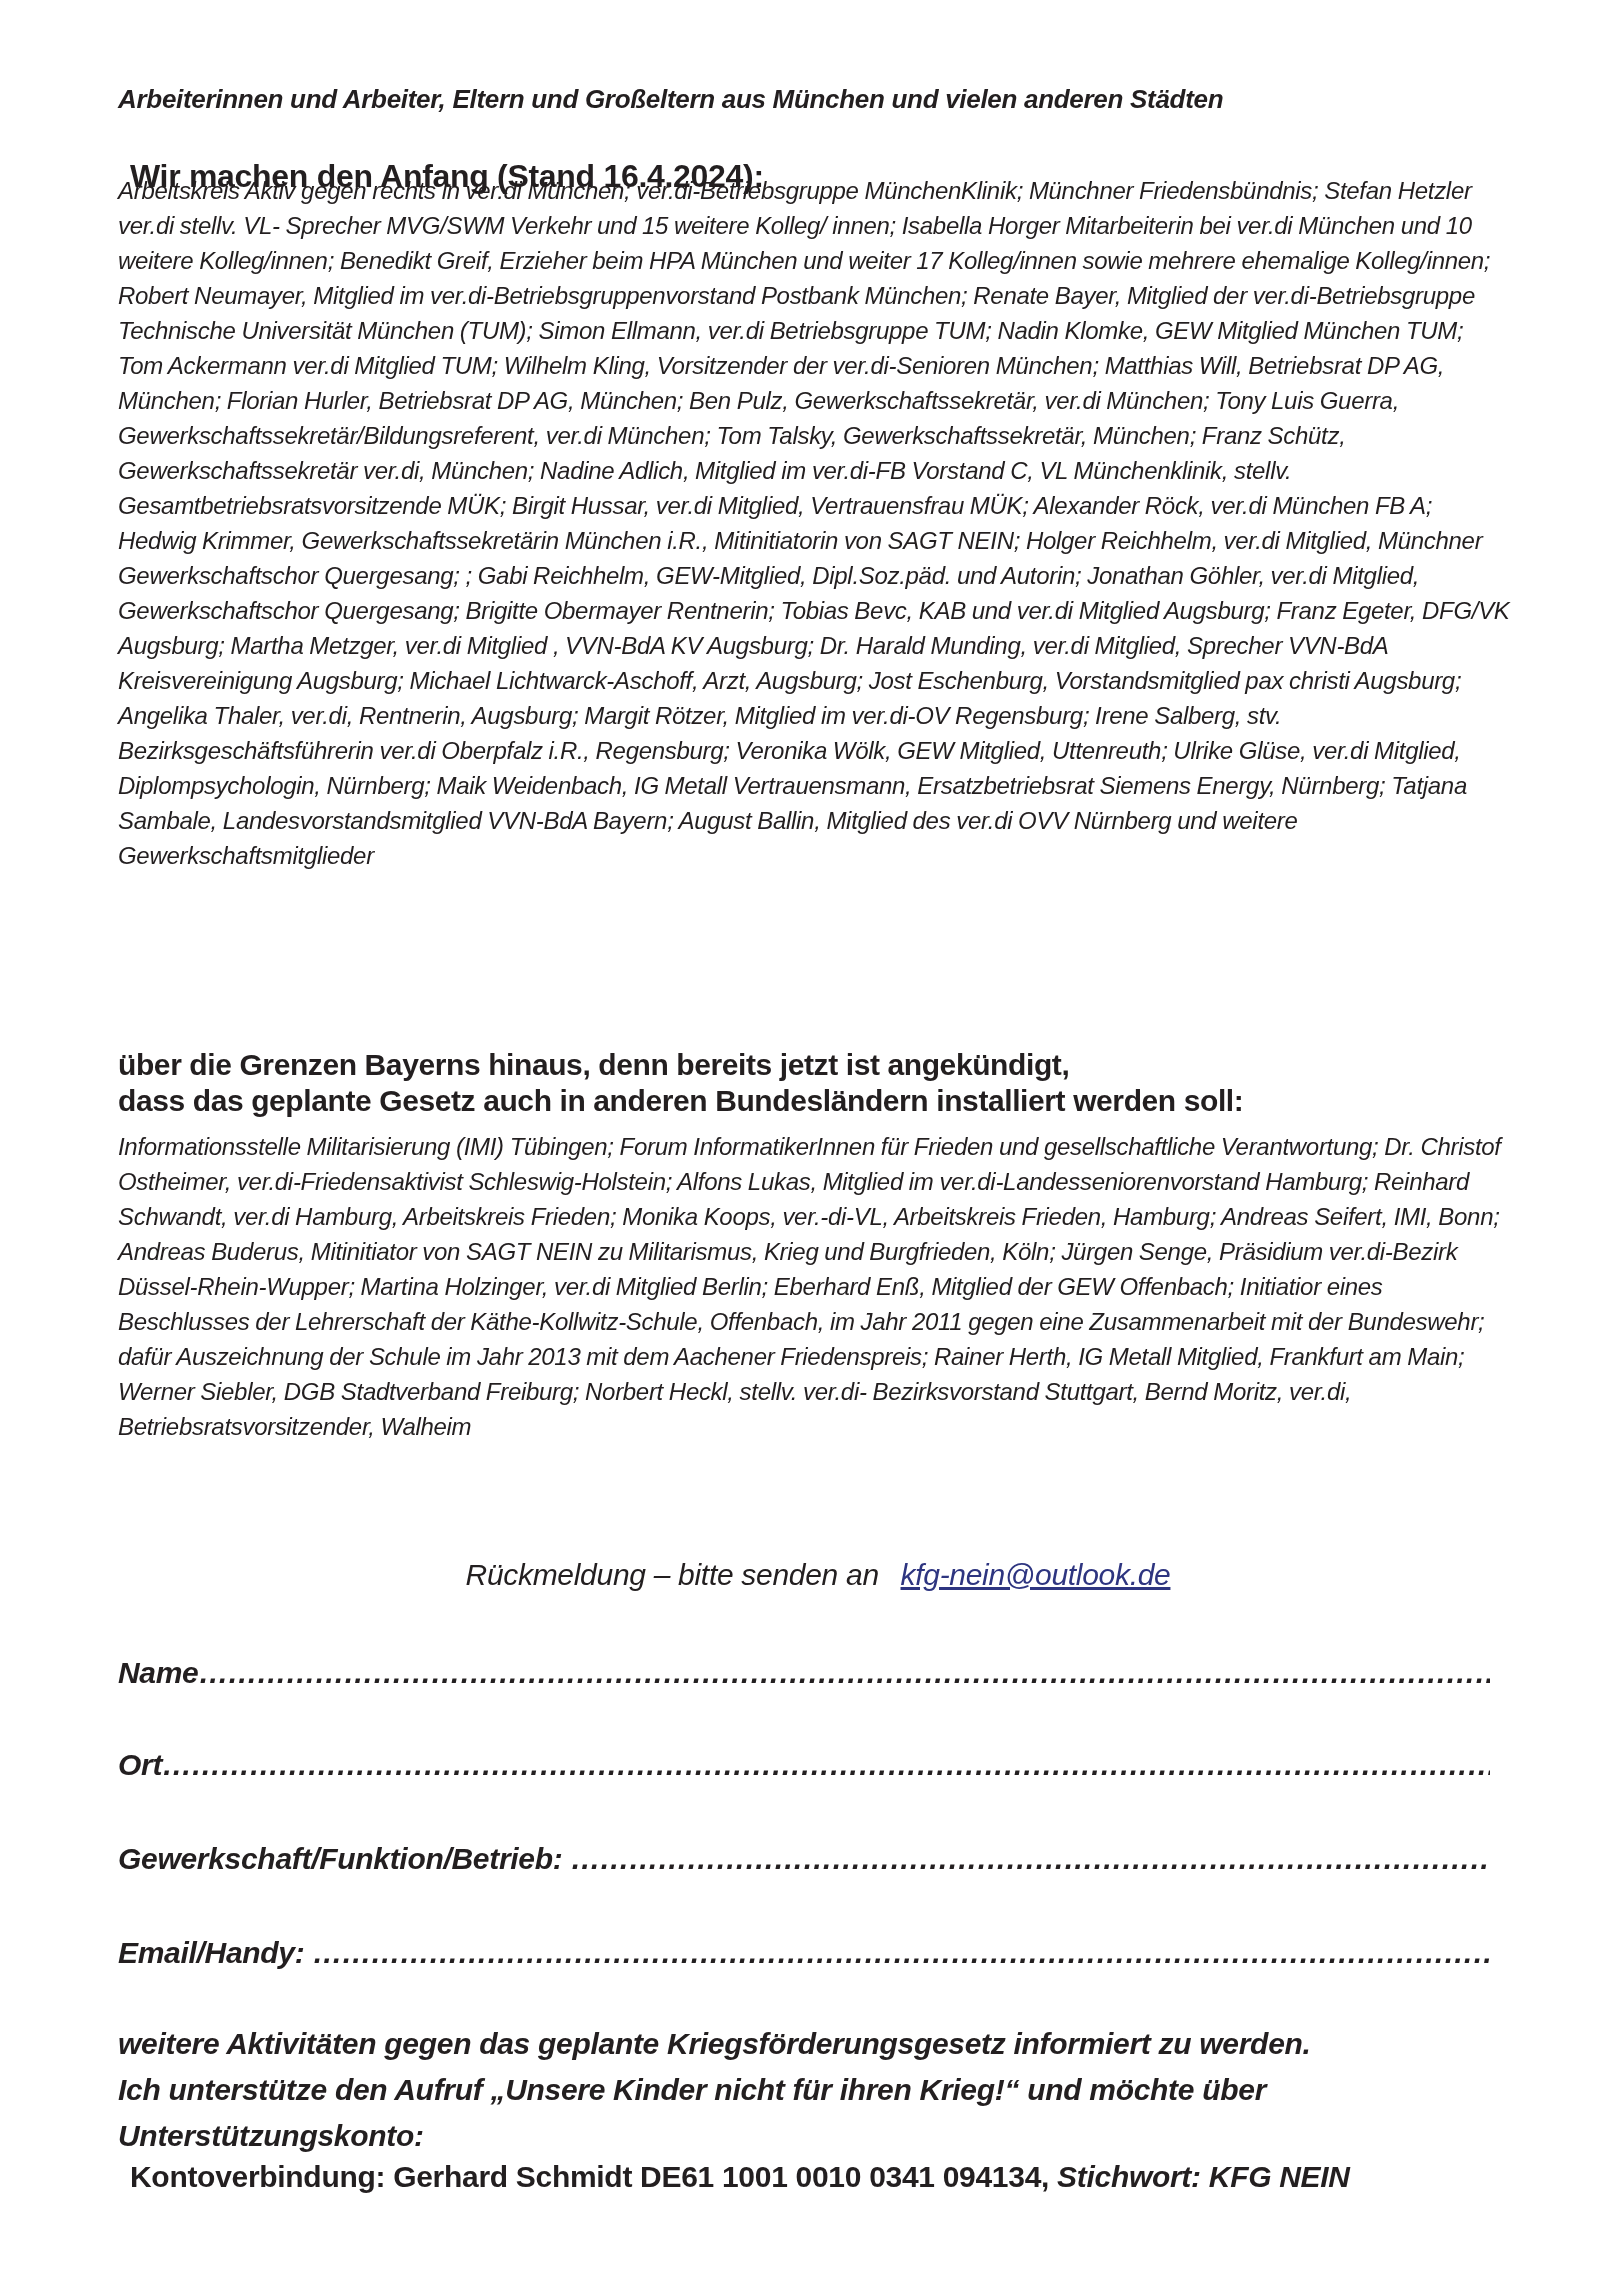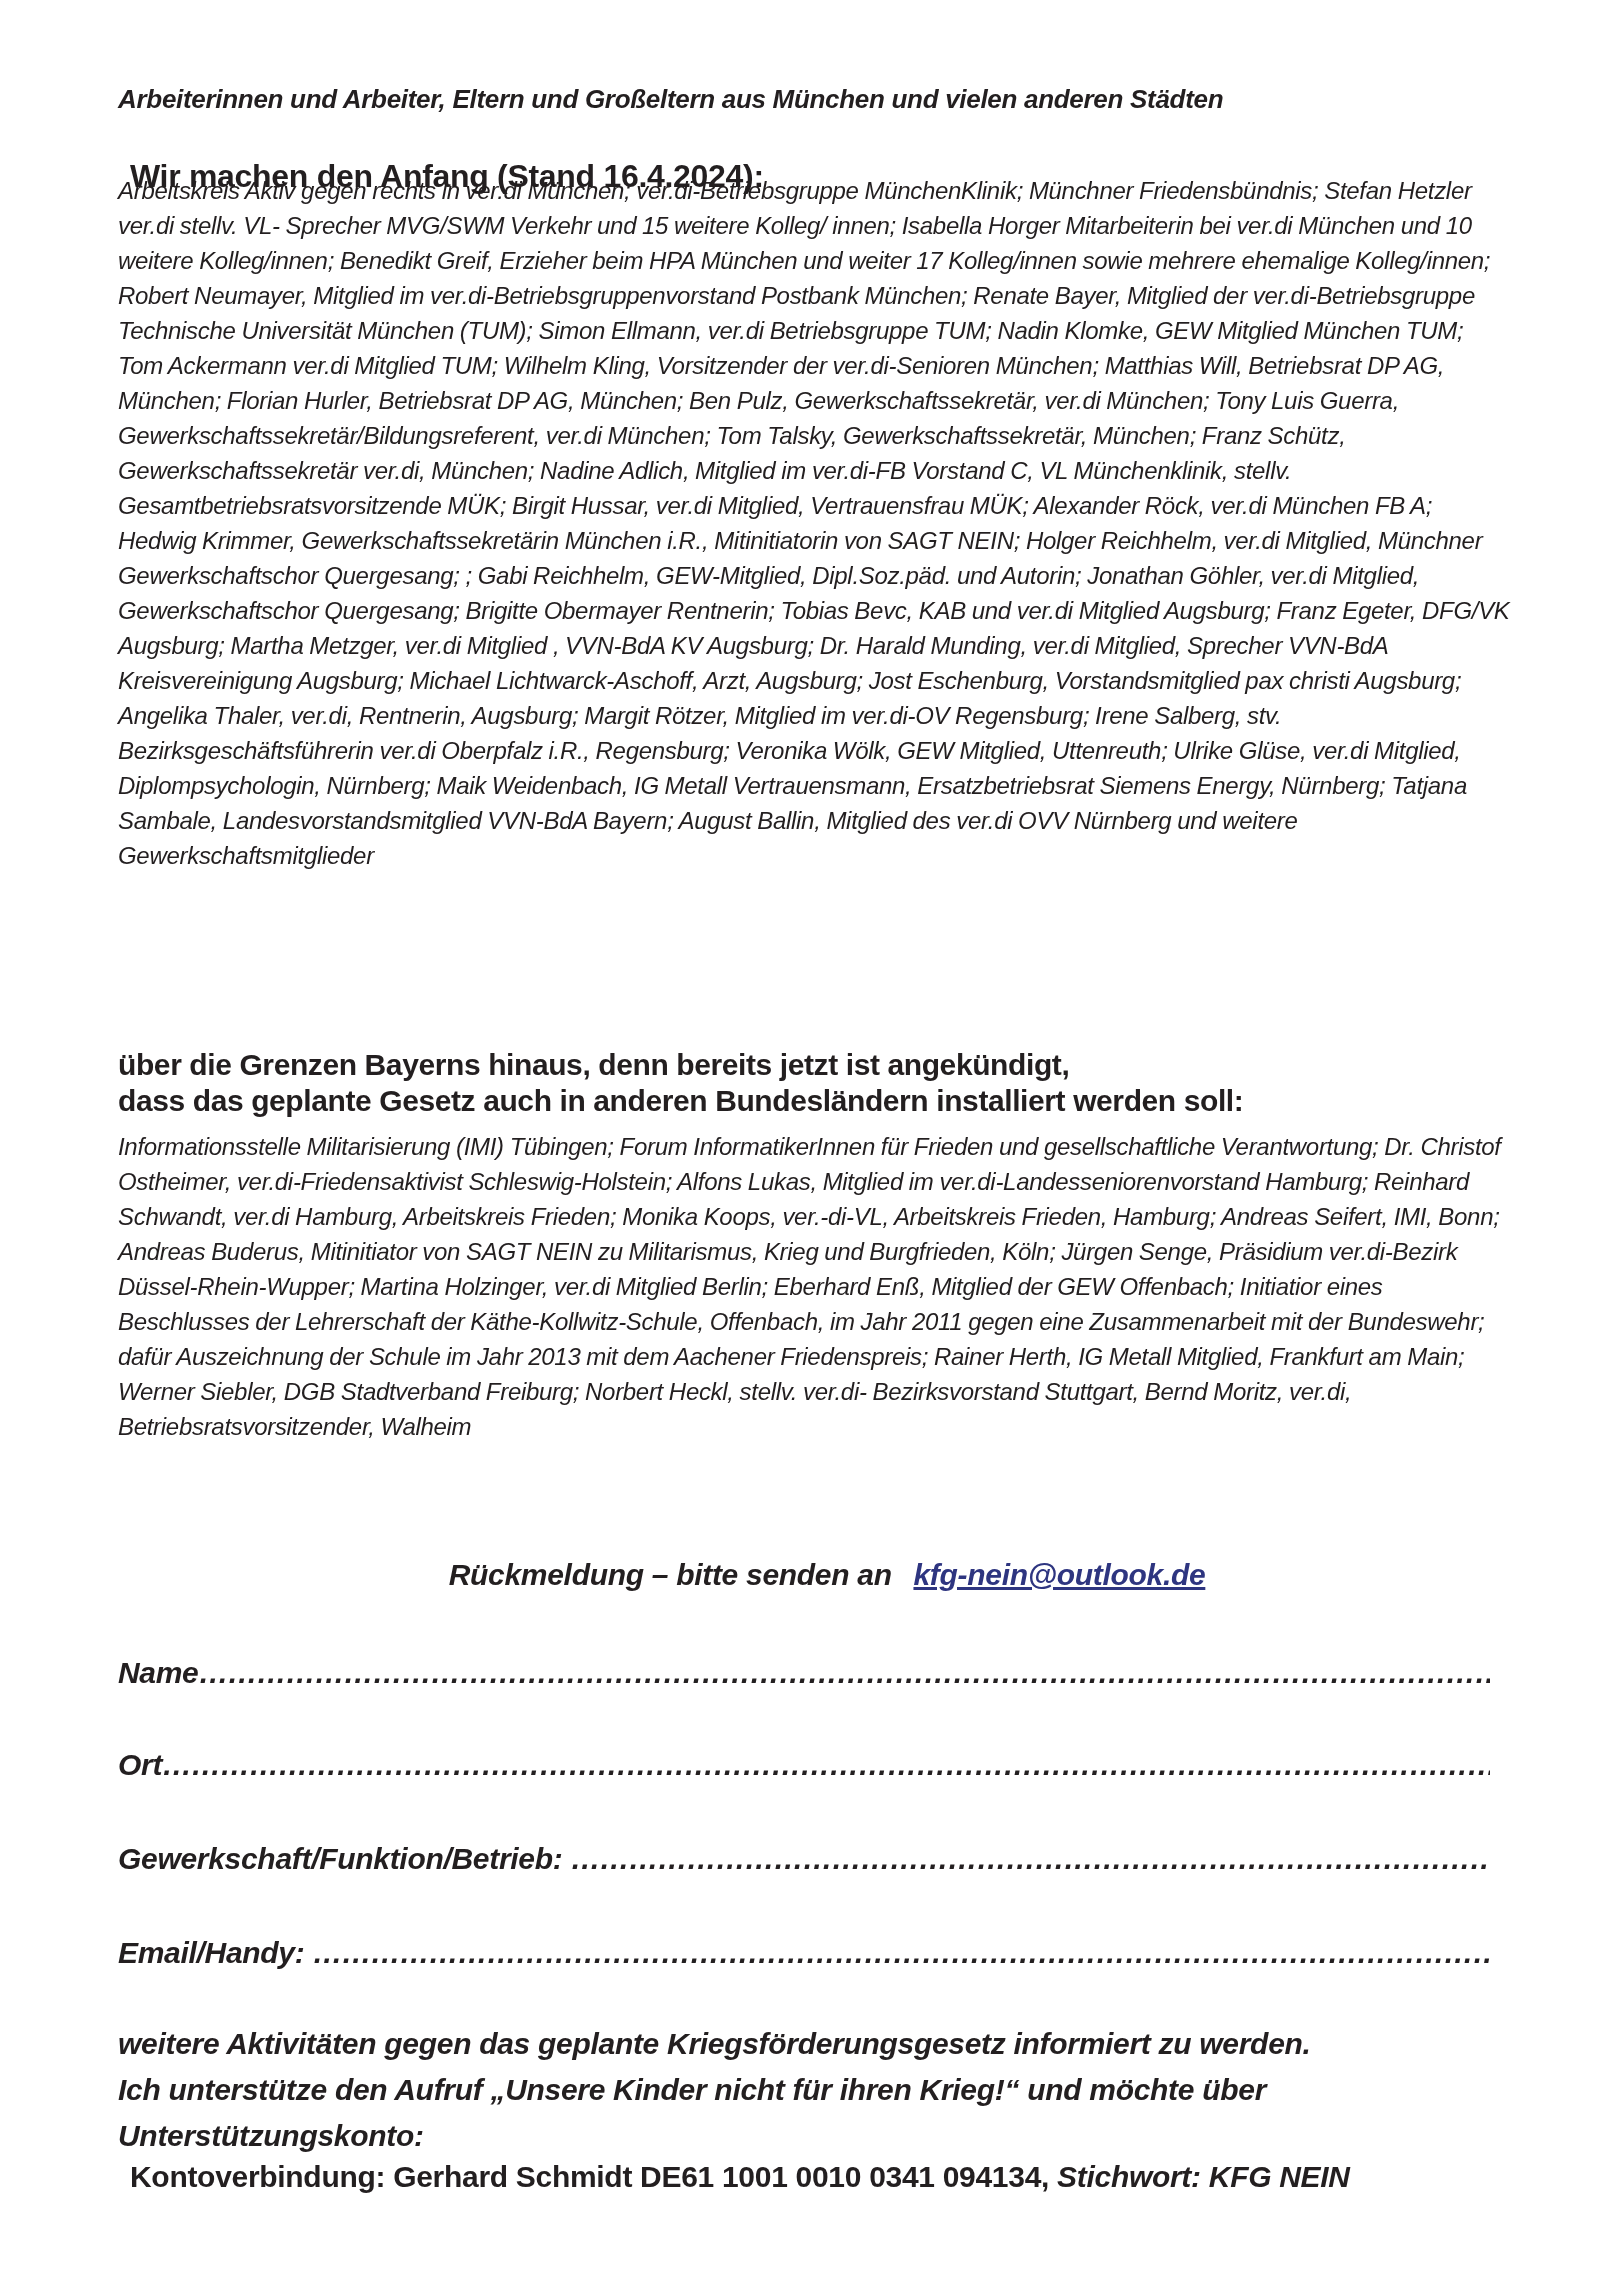--- a/index.html
+++ b/index.html
@@ -24,22 +24,22 @@
     }
     .list-block.a { top: 173px; }
     .list-block.b { top: 1129px; }
     .heading2 {
       position: absolute; left: 0;
       font-weight: bold; font-size: 30px; letter-spacing: -0.4px;
     }
     .heading2.l1 { top: 1037px; margin-top: 11px; }
     .heading2.l2 { top: 1084px; }
     .feedback {
-      position: absolute; top: 1558px; left: 13px; width: 1392px; text-align: center;
-      font-style: italic; font-weight: bold; font-size: 30px; letter-spacing: -0.3px;
+      position: absolute; top: 1558px; left: 4px; width: 1392px; text-align: center;
+      font-style: italic; font-weight: normal; font-size: 30px; letter-spacing: -0.3px;
     }
     .feedback a { color: #2e3580; text-decoration: underline; text-decoration-thickness: 2.9px; margin-left: 13.7px; }
     .form-field {
       position: absolute; left: 0; width: 1372px; white-space: nowrap; overflow: hidden;
       font-style: italic; font-weight: bold; font-size: 30px; letter-spacing: -0.3px;
     }
     .form-field .dots { font-weight: bold; letter-spacing: -1px; }
     .ff1 { top: 1656px; }
     .ff2 { top: 1748px; }
     .ff3 { top: 1842px; }

